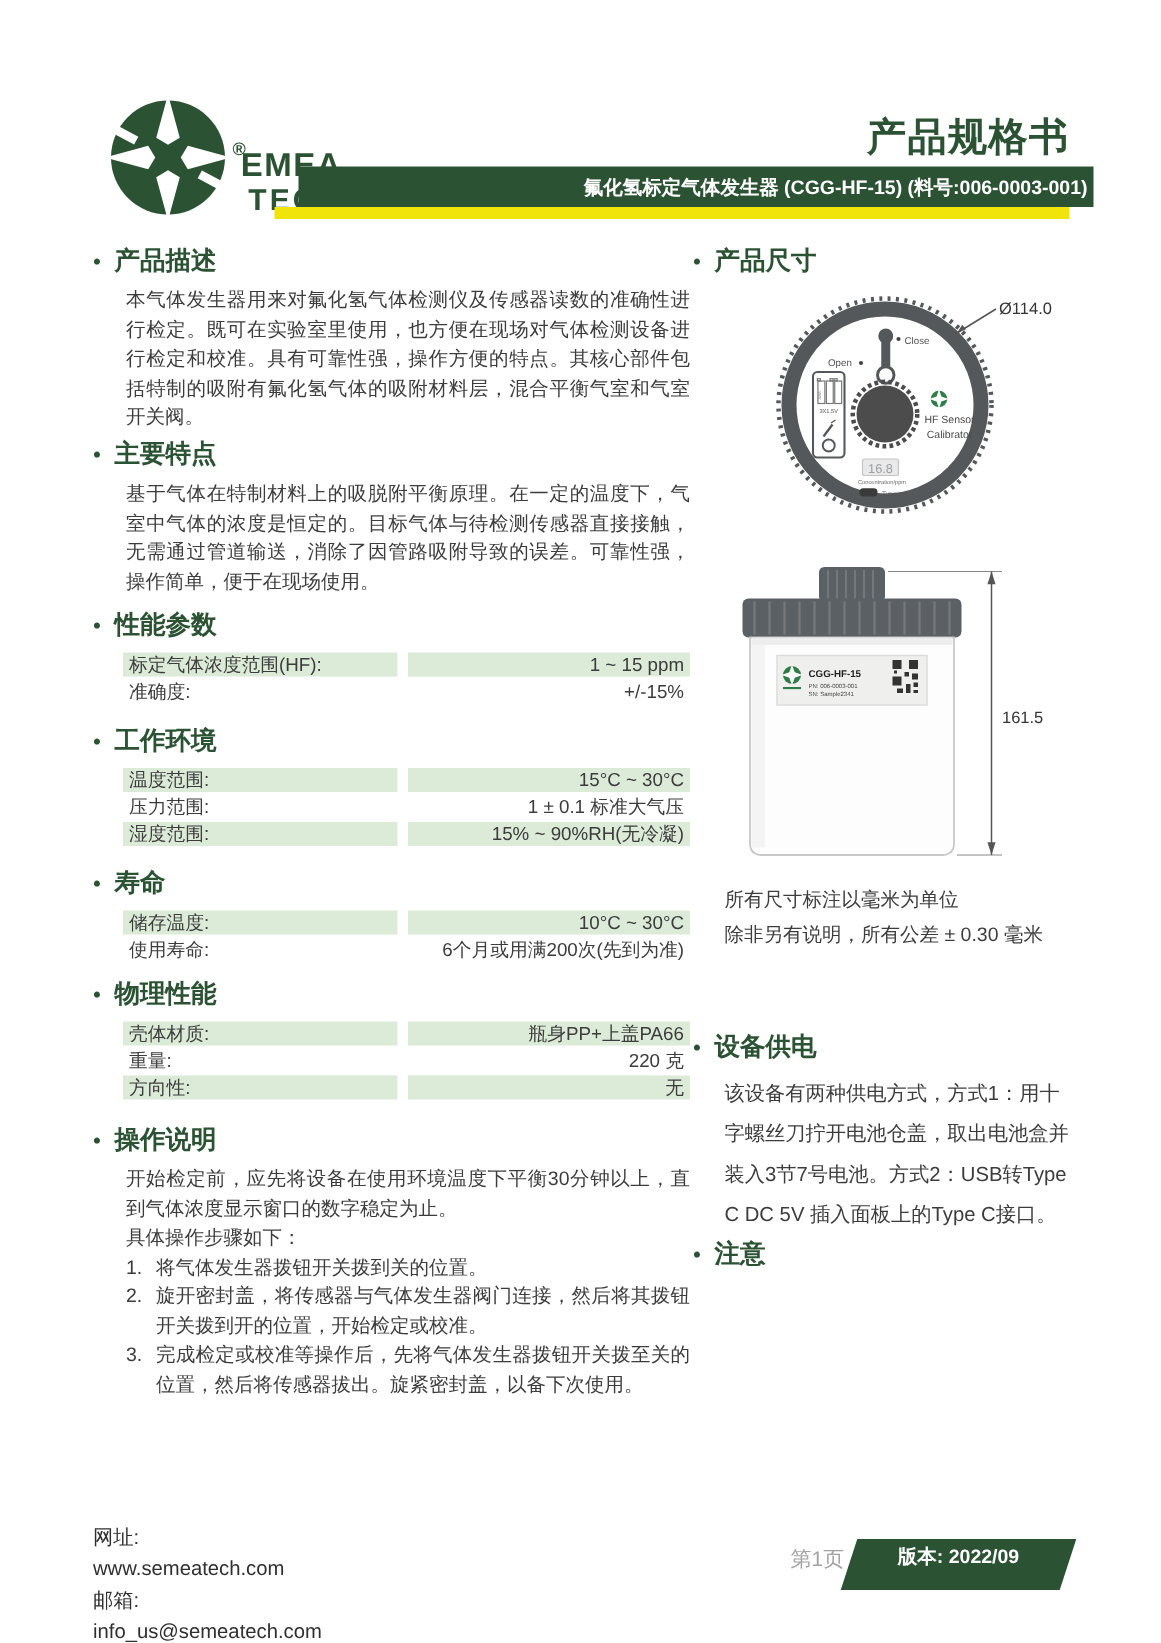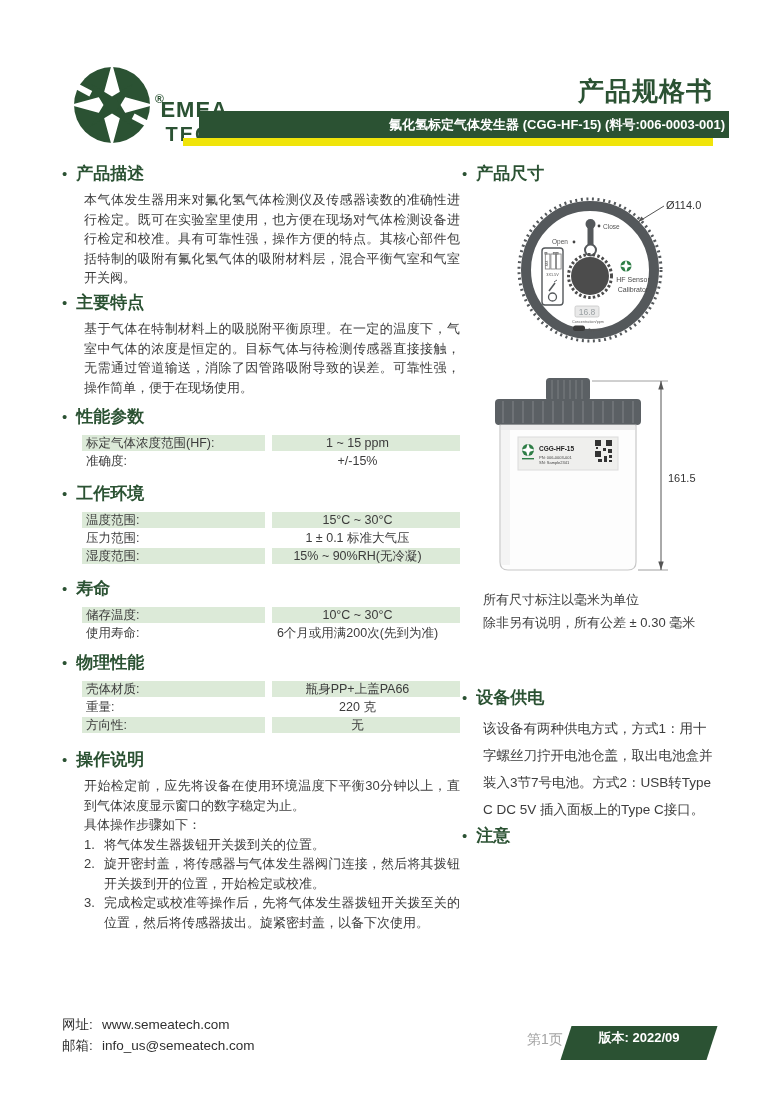--- a/index.html
+++ b/index.html
@@ -31,36 +31,36 @@
   
   .section{left:62px;width:398px;}
   .sec-heading{display:flex;align-items:baseline;}
   .sec-heading .bullet{color:var(--green);font-size:15px;margin-right:9px;}
   .sec-heading h2{font-size:17px;font-weight:bold;color:var(--green);}
   .sec-body{margin:5px 0 0 22px;font-size:13px;line-height:19.5px;text-align:justify;color:var(--body);}
 
   .spec-table{margin:7px 0 0 20px;}
   .spec-row{display:flex;height:16px;margin-bottom:2px;font-size:12.5px;line-height:16px;}
   .spec-row .lbl{width:183px;padding-left:4px;}
-  .spec-row .val{flex:1;margin-left:7px;text-align:center;padding-right:17px;}
+  .spec-row .val{flex:1;margin-left:7px;text-align:right;padding-right:4px;}
   .spec-row.green .lbl,.spec-row.green .val{background:var(--rowgreen);}
 
   .steps{margin:0 0 0 22px;font-size:13px;line-height:19.5px;}
   .step{display:flex;}
   .step .num{width:20px;flex:none;}
   .step .txt{flex:1;text-align:justify;}
 
   
   .rsection{left:462px;width:250px;}
   .rpara{margin:6px 0 0 21px;font-size:13.5px;line-height:27px;color:var(--body);width:232px;}
   .dim-notes{left:483px;top:588px;font-size:13px;line-height:23px;color:var(--body);}
 
   
   .contact{left:62px;top:1014px;font-size:13.5px;line-height:21px;color:#2f2f2f;}
-  .contact .row{display:flex;}
+  .contact .row{display:flex;flex-direction:column;}
   .contact .lab{width:40px;}
   .page-num{left:527px;top:1031px;font-size:14px;color:#a3a3a3;}
   .version-badge{left:566px;top:1026px;width:146px;height:34px;}
   .version-badge .bg{position:absolute;inset:0;background:var(--green);transform:skewX(-18deg);}
   .version-badge .tx{position:relative;display:block;text-align:center;color:#fff;
     font-size:13px;font-weight:bold;line-height:23px;}
   svg text{font-family:"Liberation Sans","DejaVu Sans",sans-serif;}
 </style>
 </head>
 <body>

